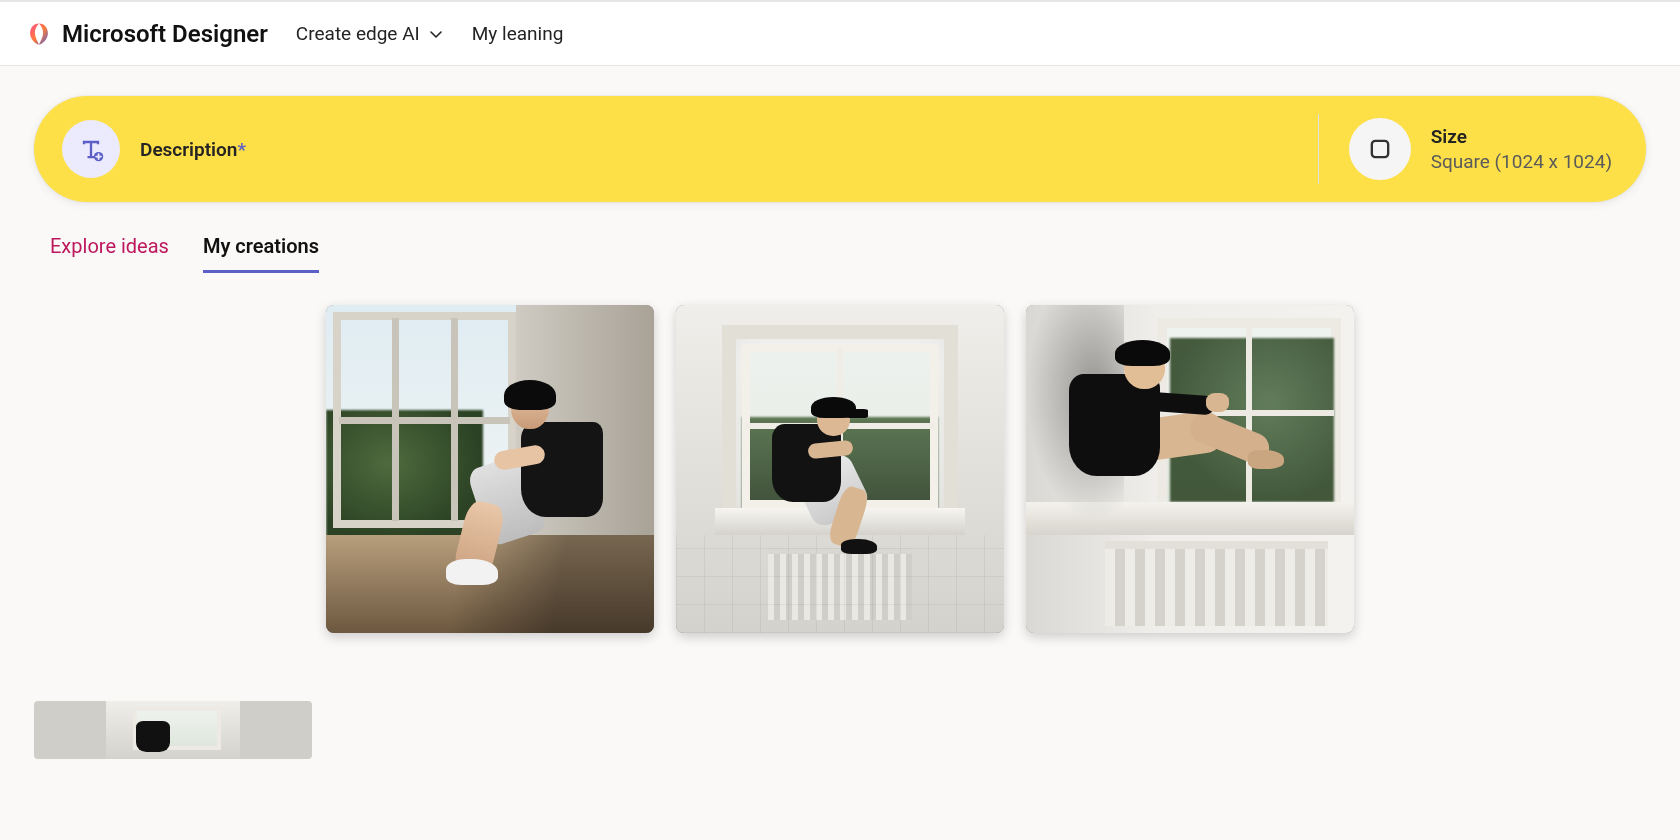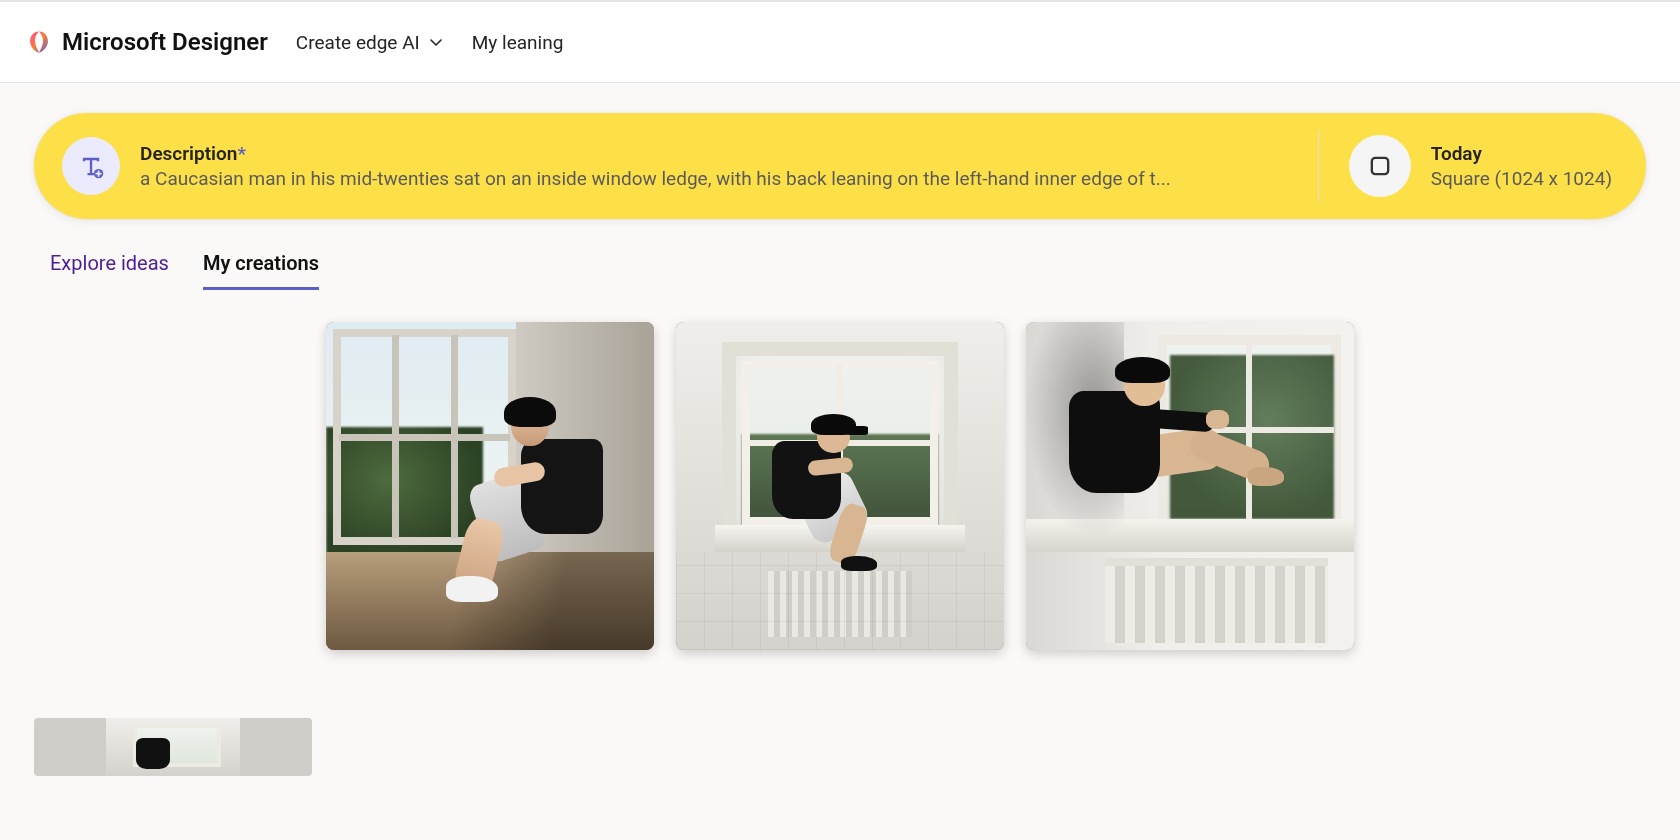--- a/index.html
+++ b/index.html
@@ -7,21 +7,21 @@
   font-family: "Segoe UI", -apple-system, BlinkMacSystemFont, Roboto, sans-serif;
   background: #faf9f8;
   color: #242424;
   width: 1680px;
   height: 840px;
   overflow: hidden;
 }
 
 
 .header {
-  height: 83px;
+  height: 66px;
   background: #fff;
   border-top: 2px solid #e5e5e5;
   border-bottom: 1px solid #e5e5e5;
   display: flex;
   align-items: center;
   padding: 0 26px;
   gap: 28px;
 }
 .logo-block {
   display: flex;
@@ -97,21 +97,21 @@
 .size-value { font-size: 19px; color: #5b5b5b; margin-top: 2px; }
 
 
 .tabs {
   display: flex;
   gap: 34px;
   padding: 32px 50px 0 50px;
 }
 .tab {
   font-size: 20px;
-  color: #4c1d95;
+  color: #be185d;
   padding-bottom: 12px;
   cursor: pointer;
   border-bottom: 3px solid transparent;
 }
 .tab.active {
   color: #111;
   font-weight: 600;
   border-bottom-color: #5b5fc7;
 }
 
@@ -307,30 +307,29 @@
       <svg width="28" height="28" viewBox="0 0 24 24">
         <path d="M5 5h14v3h-2V7h-4v11h2v2H9v-2h2V7H7v1H5V5z" fill="#5b5fc7"></path>
         <circle cx="18.5" cy="18.5" r="4" fill="#5b5fc7"></circle>
         <path d="M18.5 16.5v4M16.5 18.5h4" stroke="#eceafd" stroke-width="1.6" stroke-linecap="round"></path>
       </svg>
     </div>
     <div class="desc-col">
       <div class="desc-label">
         <span>Description</span><span class="req">*</span>
       </div>
-      <div class="desc-text">a Caucasian man in his mid-twenties sat on an inside window ledge, with his back leaning on the left-hand inner edge of t...</div>
     </div>
     <div class="divider"></div>
     <div class="size-icon-circle">
       <svg width="28" height="28" viewBox="0 0 24 24">
         <rect x="5" y="5" width="14" height="14" rx="3" fill="none" stroke="#323232" stroke-width="2"></rect>
       </svg>
     </div>
     <div class="size-col">
-      <div class="size-label">Today</div>
+      <div class="size-label">Size</div>
       <div class="size-value">Square (1024 x 1024)</div>
     </div>
   </div>
 </div>
 
 <div class="tabs">
   <div class="tab">Explore ideas</div>
   <div class="tab active">My creations</div>
 </div>
 

